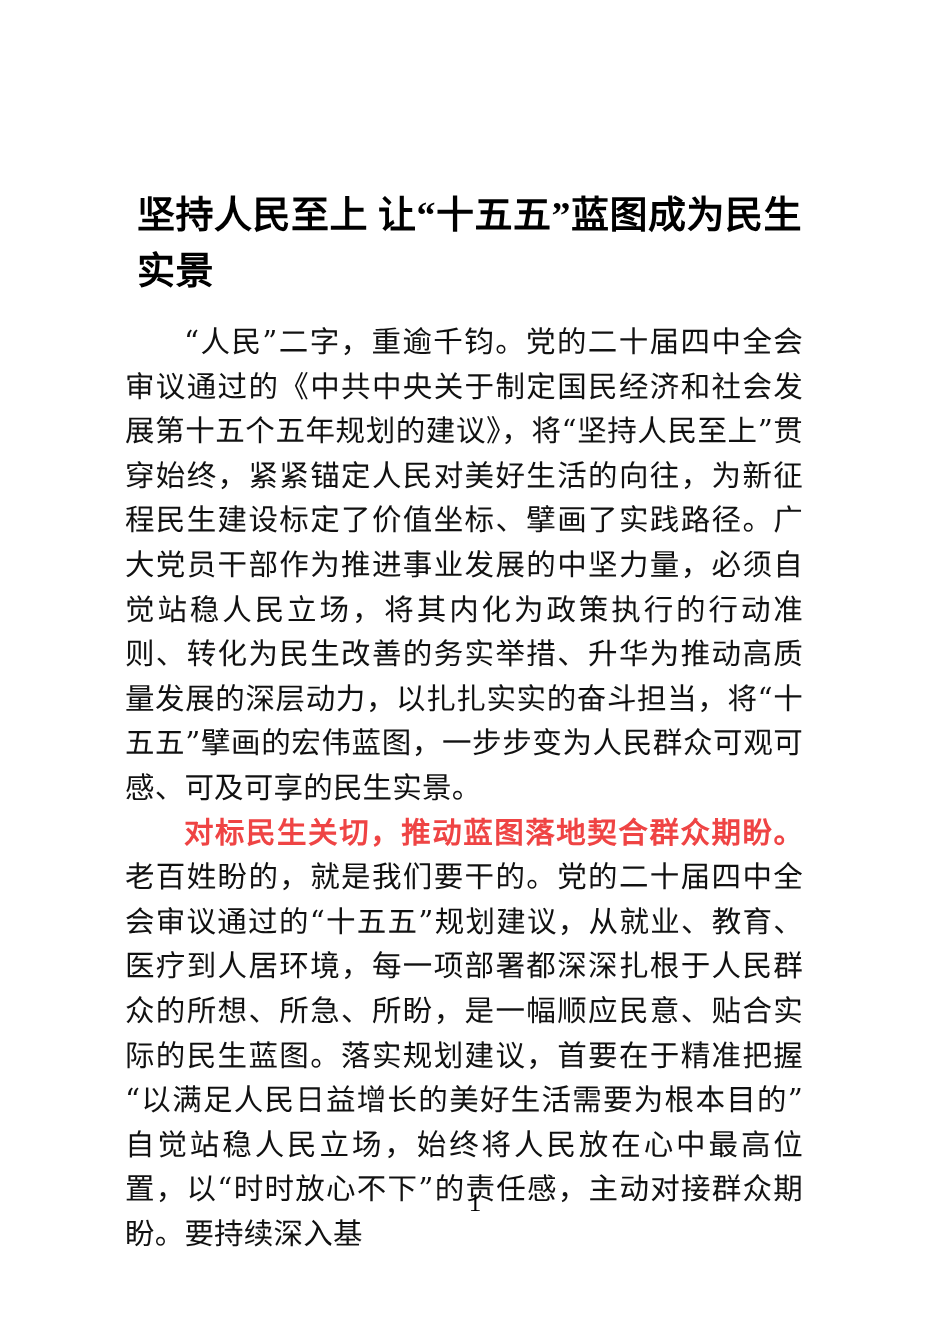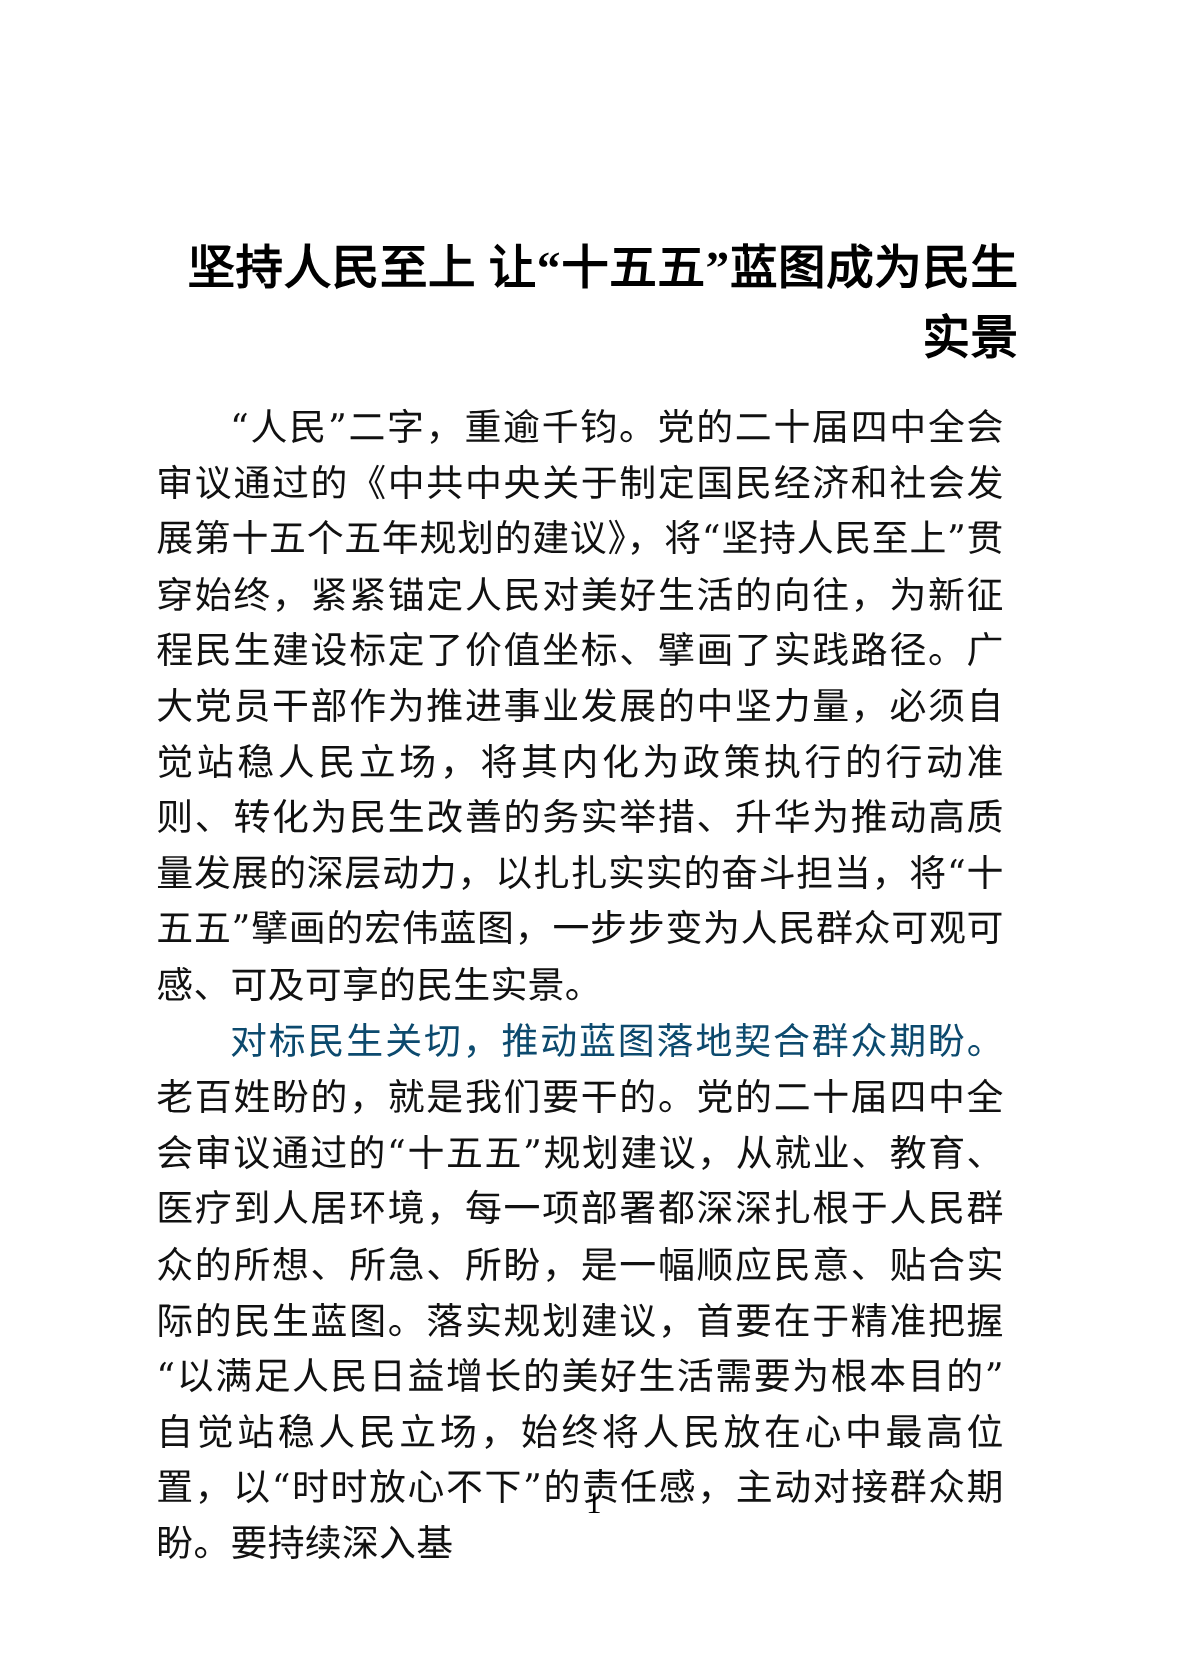--- a/index.html
+++ b/index.html
@@ -19,21 +19,21 @@
     background: #ffffff;
     margin: 0 auto;
     overflow: hidden;
     box-sizing: border-box;
   }
   .doc-title {
     position: absolute;
     left: 137px;
     top: 162px;
     width: 678px;
-    text-align: right;
+    text-align: left;
     font-family: "Liberation Serif", "DejaVu Serif", serif;
     font-weight: bold;
     font-size: 38px;
     line-height: 56px;
     letter-spacing: 0.5px;
     color: #000000;
   }
   .body-block {
     position: absolute;
     left: 125px;
@@ -50,22 +50,22 @@
     margin: 0;
     color: #111111;
     letter-spacing: 0.2px;
     word-break: break-all;
   }
   .para + .para {
     margin-top: 0;
   }
   .lead {
     font-family: "Liberation Sans", "DejaVu Sans", sans-serif;
-    font-weight: normal;
-    color: #0c4a6e;
+    font-weight: bold;
+    color: #ef4444;
     letter-spacing: 0;
   }
   .page-number {
     position: absolute;
     left: 0;
     top: 1188px;
     width: 950px;
     text-align: center;
     font-family: "Liberation Serif", "DejaVu Serif", serif;
     font-size: 25px;

